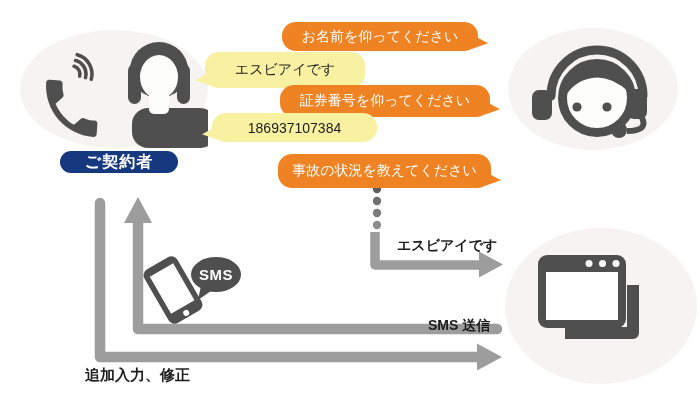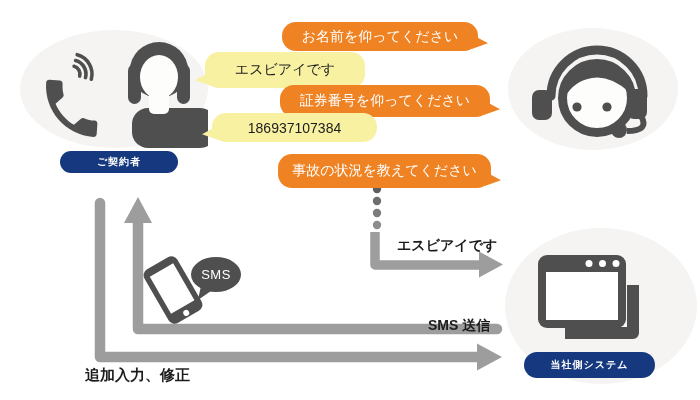--- a/index.html
+++ b/index.html
@@ -5,41 +5,41 @@
   html,body{margin:0;padding:0;background:#fff;}
   .stage{
     position:relative;width:700px;height:400px;background:#fff;overflow:hidden;
     font-family:"Liberation Sans","DejaVu Sans",sans-serif;color:var(--ink,#1c1c1c);
   }
   .abs{position:absolute;}
   .ellipse{background:var(--ellipsebg,#f5f4f2);border-radius:50%;z-index:0;}
   .pill{
     background:var(--navy,#16387e);color:#fff;border-radius:14px;z-index:5;
     display:flex;align-items:center;justify-content:center;
-    font-size:10px;font-weight:700;letter-spacing:1px;
+    font-size:16px;font-weight:700;letter-spacing:1px;
   }
   .bubble{
     z-index:4;border-radius:14px;display:flex;align-items:center;justify-content:center;
     font-size:14px;font-weight:400;white-space:nowrap;
   }
   .bubble.orange{background:var(--orange,#ef8222);color:#fff;}
   .bubble.yellow{background:var(--yellow,#f8f1a2);color:var(--ink,#1c1c1c);}
   .bubble.orange::after{
     content:"";position:absolute;right:-10px;bottom:2px;width:17px;height:15px;
     background:var(--orange,#ef8222);clip-path:polygon(0 0,100% 62%,4% 100%);
   }
   .bubble.yellow::after{
     content:"";position:absolute;left:-10px;bottom:2px;width:17px;height:15px;
     background:var(--yellow,#f8f1a2);clip-path:polygon(100% 0,0 62%,96% 100%);
   }
   .flowlabel{z-index:5;font-size:14px;font-weight:600;white-space:nowrap;}
   .smsballoon{
     z-index:3;background:var(--dark,#4f4f4f);color:#fff;border-radius:50%;
     display:flex;align-items:center;justify-content:center;
-    font-size:13px;font-weight:400;letter-spacing:.5px;
+    font-size:15px;font-weight:700;letter-spacing:.5px;
   }
   .smsballoon::after{
     content:"";position:absolute;left:7px;bottom:-8px;width:14px;height:12px;
     background:var(--dark,#4f4f4f);clip-path:polygon(0 100%,18% 0,100% 18%);
   }
   svg{position:absolute;pointer-events:none;}
   .flow{stroke:var(--gray,#9d9d9d);fill:none;stroke-linejoin:round;}
   .flowhead{fill:var(--gray,#9d9d9d);}
   .dk{fill:var(--dark,#4f4f4f);}
   .dkln{stroke:var(--dark,#4f4f4f);fill:none;}
@@ -128,21 +128,20 @@
     </g>
   </svg>
 
   <div class="abs bubble orange" style="left:282px;top:22px;width:196px;height:29px;">お名前を仰ってください</div>
   <div class="abs bubble yellow" style="left:205px;top:52px;width:160px;height:36px;">エスビアイです</div>
   <div class="abs bubble orange" style="left:280px;top:85px;width:210px;height:32px;">証券番号を仰ってください</div>
   <div class="abs bubble yellow" style="left:212px;top:113px;width:165px;height:29px;">186937107384</div>
   <div class="abs bubble orange" style="left:278px;top:154px;width:213px;height:34px;">事故の状況を教えてください</div>
 
   <div class="abs pill" style="left:60px;top:151px;width:118px;height:22px;">ご契約者</div>
-  <div class="abs pill" style="left:524px;top:352px;width:131px;height:26px;">当社側システム</div>
 
   <div class="abs flowlabel" style="left:397px;top:237px;">エスビアイです</div>
   <div class="abs flowlabel" style="left:428px;top:317px;">SMS 送信</div>
   <div class="abs flowlabel" style="left:85px;top:366px;font-size:15px;">追加入力、修正</div>
 
   <div class="abs smsballoon" style="left:191px;top:257px;width:50px;height:35px;">SMS</div>
 
 </div>
 
 </body></html>

